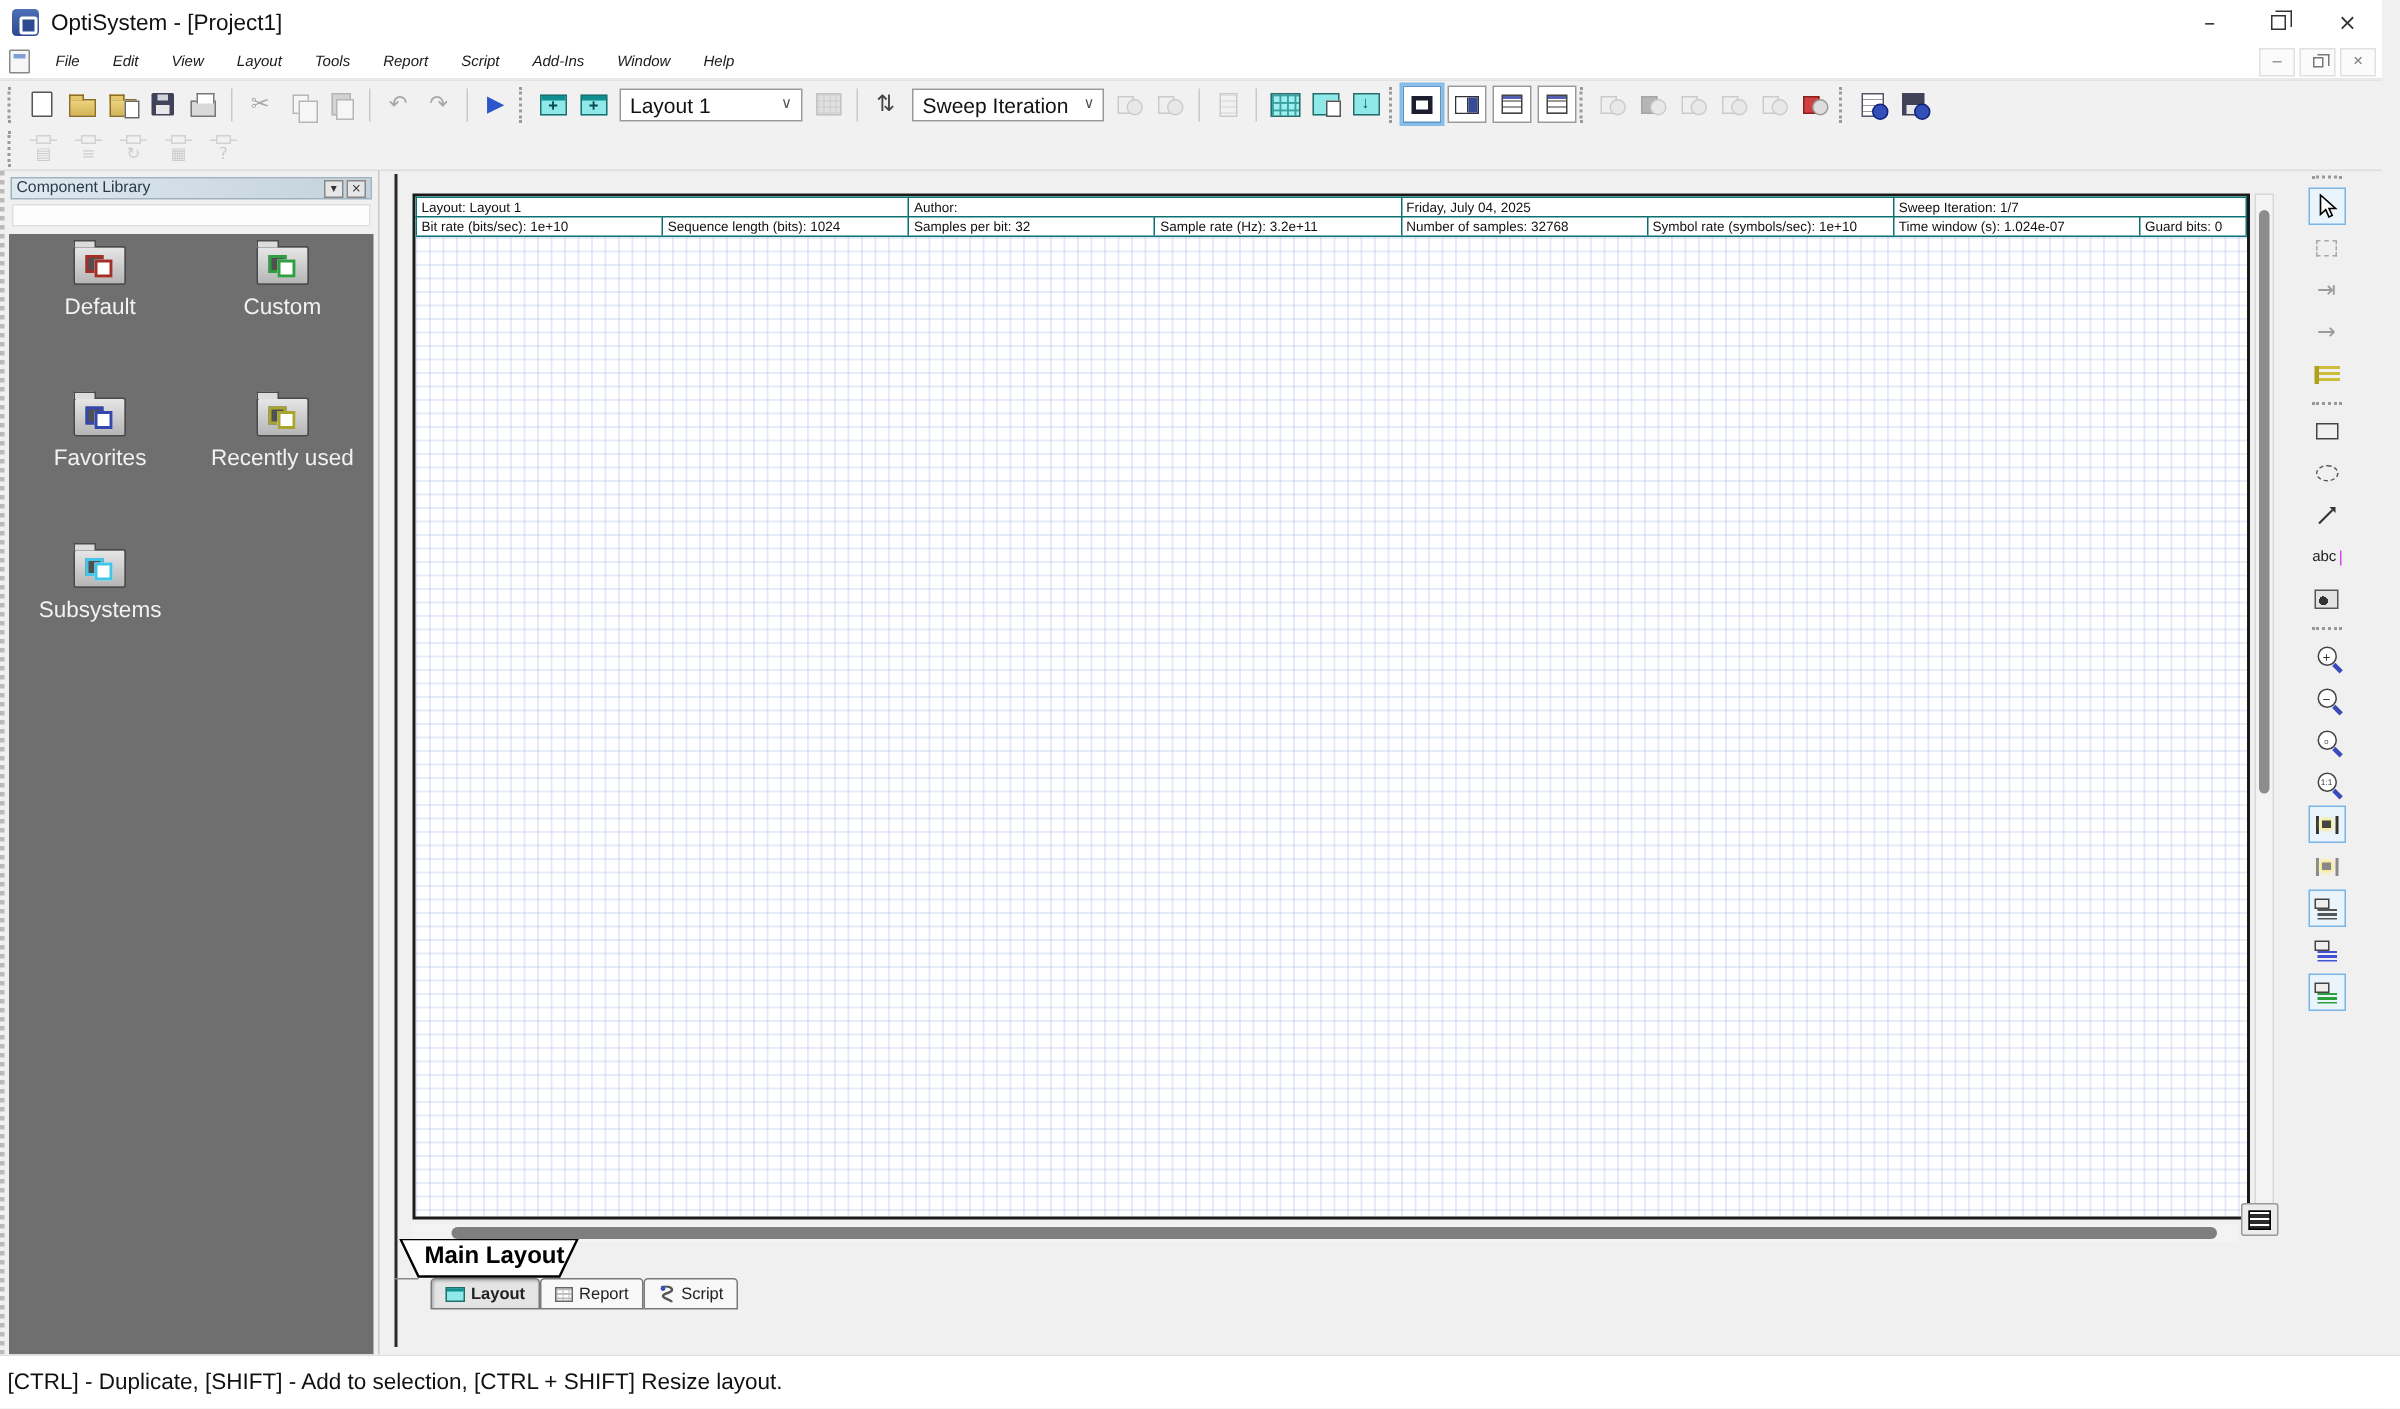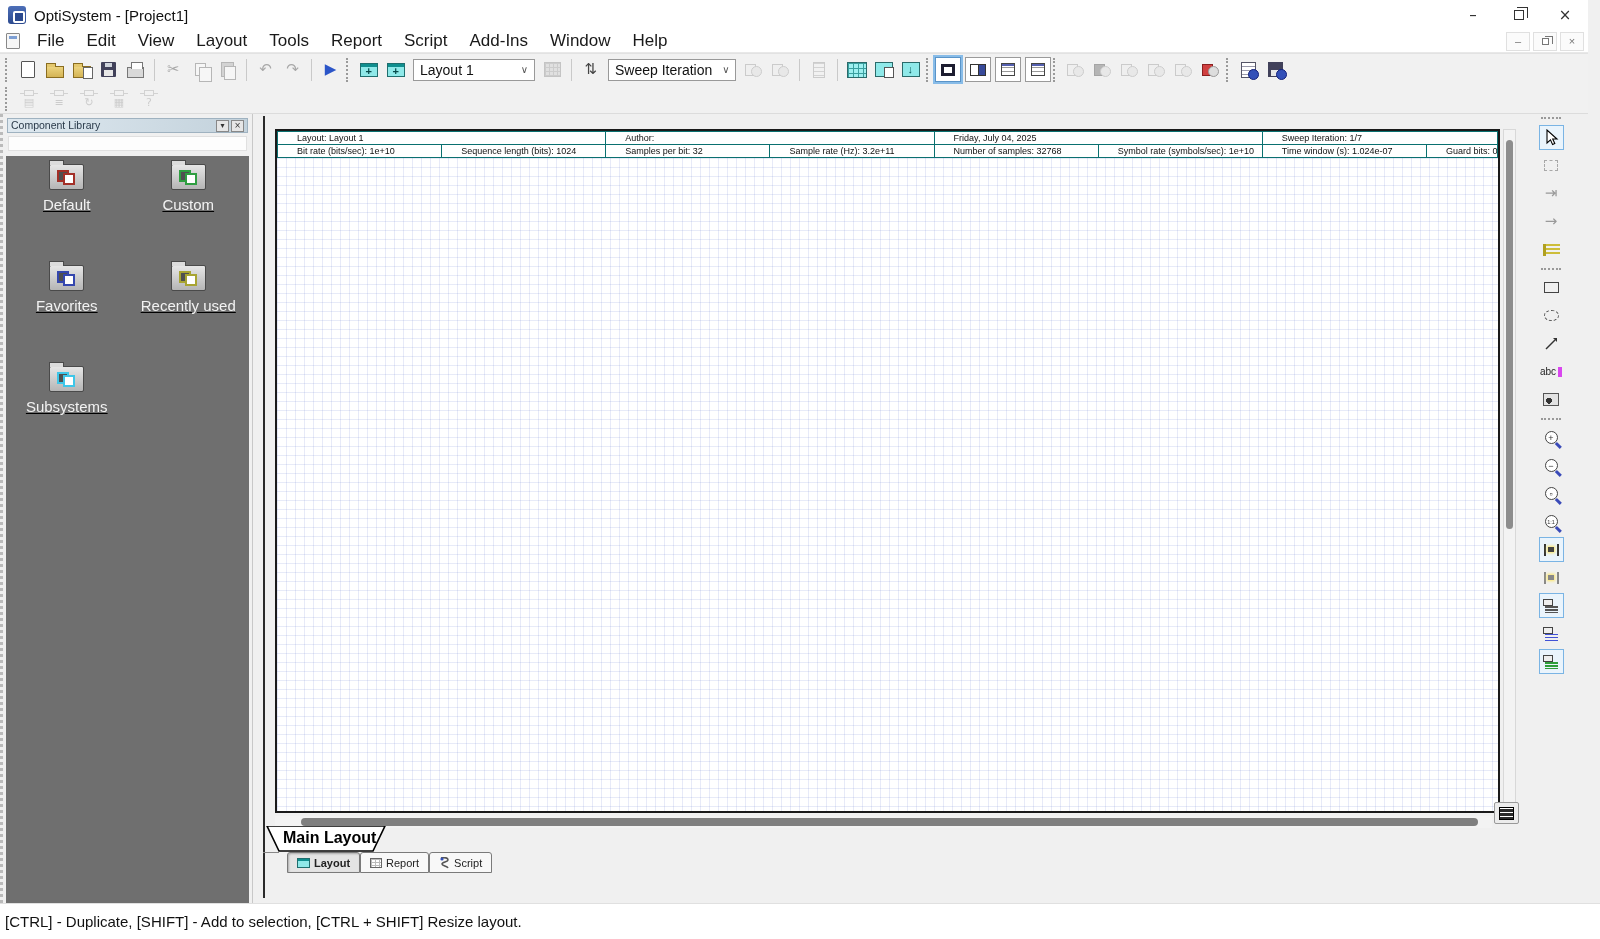--- a/index.html
+++ b/index.html
@@ -13,21 +13,21 @@
   .titlebar .title { font-size:15px; color:#111; margin-left:8px; }
   .win-ctl { margin-left:auto; display:flex; height:30px; }
   .win-btn { width:46px; height:30px; border:none; background:transparent; display:flex; align-items:center; justify-content:center; font-size:15px; color:#333; font-family:"DejaVu Sans",sans-serif; }
   .restore-ic { width:10px; height:10px; border:1.4px solid #333; position:relative; background:#fff; }
   .restore-ic::before { content:""; position:absolute; left:2px; top:-4px; width:10px; height:10px; border:1.4px solid #333; border-bottom:none; border-left:none; }
 
   
   .menubar { height:23px; background:#fff; display:flex; align-items:center; padding-left:6px; border-bottom:1px solid #e8e8e8; }
   .doc-ic { width:14px; height:16px; background:#f6f6f6; border:1px solid #888; border-radius:1px; position:relative; margin-right:6px; }
   .doc-ic::before { content:""; position:absolute; left:2px; top:2px; width:8px; height:3px; background:#7d9fd4; }
-  .mi { font-size:17px; color:#1a1a1a; padding:0 11px; height:23px; display:flex; align-items:center; cursor:default; }
+  .mi { font-size:10px; color:#1a1a1a; padding:0 11px; height:23px; display:flex; align-items:center; cursor:default;font-style:italic; }
   .mdi-ctl { margin-left:auto; display:flex; gap:3px; padding-right:4px; }
   .mdi-btn { width:24px; height:19px; background:#fbfbfb; border:1px solid #e0e0e0; color:#777; font-size:11px; display:flex; align-items:center; justify-content:center; }
   .mdi-restore-ic { width:7px; height:7px; border:1px solid #777; background:#fff; position:relative; }
   .mdi-restore-ic::before { content:""; position:absolute; left:2px; top:-3px; width:7px; height:7px; border:1px solid #777; border-bottom:none; border-left:none; }
 
   
   .toolbar { background:#f1f1f1; display:flex; align-items:center; padding-left:3px; }
   .tb1 { height:32px; border-top:1px solid #e2e2e2; }
   .tb2 { height:29px; border-bottom:1px solid #dcdcdc; }
   .grip { width:5px; height:24px; border-left:2px dotted #9a9a9a; margin:0 4px 0 2px; }
@@ -95,36 +95,36 @@
 
   
   .main { position:relative; height:789px; }
 
   
   .sidebar { position:absolute; left:0; top:0; width:252px; height:789px; background:#f0f0f0; border-left:3px dotted #bbb; }
   .panel-head { height:15px; margin:4px 4px 0 4px; background:linear-gradient(90deg,#dfe9f0,#c3d2dc); border:1px solid #9fb2c0; display:flex; align-items:center; padding:0 3px; }
   .panel-head .pt { font-size:10.5px; color:#2a3a4a; flex:1; line-height:1; }
   .ph-btn { width:13px; height:12px; background:#e6e6e6; border:1px solid #888; font-size:8px; color:#333; display:flex; align-items:center; justify-content:center; margin-left:2px; font-family:"DejaVu Sans",sans-serif; }
   .panel-strip { height:15px; margin:3px 5px; background:#fdfdfd; border:1px solid #e0e0e0; }
-  .panel-body { position:absolute; left:3px; right:3px; top:42px; bottom:0; background:#6f6f6f; display:grid; grid-template-columns:1fr 1fr; grid-auto-rows:101px; padding-top:4px; justify-items:center;text-decoration:underline; }
+  .panel-body { position:absolute; left:3px; right:3px; top:42px; bottom:0; background:#6f6f6f; display:grid; grid-template-columns:1fr 1fr; grid-auto-rows:101px; padding-top:4px; justify-items:center; }
   .folder-item { width:110px; text-align:center; cursor:default; }
   .fold-ic { width:35px; height:26px; margin:4px auto 6px auto; background:linear-gradient(#e6e6e6,#b5b5b5); border:1px solid #4a4a4a; border-radius:2px; position:relative; }
   .fold-ic::before { content:""; position:absolute; left:-1px; top:-5px; width:13px; height:4px; background:#dcdcdc; border:1px solid #4a4a4a; border-bottom:none; }
   .fold-ic .sq-back { position:absolute; left:7px; top:5px; width:12px; height:12px; border:2px solid; background:#505050; }
   .fold-ic .sq-front { position:absolute; left:13px; top:8px; width:12px; height:12px; border:2px solid; background:#fff; }
   .folder-item .flabel { font-size:15px; color:#f2f2f2; }
 
   
   .workspace { position:absolute; left:252px; width:1282px; top:0; height:789px; background:#f0f0f0; border-left:1px solid #c8c8c8; }
   .mdi-edge { position:absolute; left:10px; top:2px; width:2px; height:782px; background:#2a2a2a; }
   .layout-frame { position:absolute; left:22px; top:15px; width:1225px; height:684px; border:2px solid #1a1a1a; background:#fff;
     background-image:linear-gradient(rgba(122,140,216,.18) 1px,transparent 1px),linear-gradient(90deg,rgba(122,140,216,.18) 1px,transparent 1px);
     background-size:9px 9px; }
   .meta-table { position:absolute; left:0; top:0; right:0; display:grid; grid-template-columns:repeat(7,1fr) 72px; background:#fff; border-bottom:1px solid #0a7070; }
-  .mcell { font-size:9px; color:#111; border:1px solid #0a7070; border-right:none; border-bottom:none; padding:1px 0 1px 19px; height:13px; white-space:nowrap; overflow:hidden; }
+  .mcell { font-size:9px; color:#111; border:1px solid #0a7070; border-right:none; border-bottom:none; padding:1px 0 1px 3px; height:13px; white-space:nowrap; overflow:hidden; }
   .mcell.last { border-right:1px solid #0a7070; }
   .span2 { grid-column:span 2; }
   .vscroll { position:absolute; left:1250px; top:15px; width:13px; height:684px; background:#f3f3f3; border:1px solid #d8d8d8; }
   .vscroll .thumb { position:absolute; left:2px; right:2px; top:10px; height:57%; background:#8d8d8d; border-radius:4px; }
   .hscroll { position:absolute; left:22px; top:702px; width:1217px; height:12px; background:#f3f3f3; }
   .hscroll .thumb { position:absolute; top:2px; height:8px; left:26px; right:14px; background:#7f7f7f; border-radius:4px; }
   .corner-btn { position:absolute; left:1241px; top:688px; width:25px; height:22px; background:#ececec; border:1px solid #999; border-radius:2px; display:flex; align-items:center; justify-content:center; }
   .corner-btn i { width:15px; height:13px; background:#2a2a2a; display:block;
     background-image:repeating-linear-gradient(#fff 0 1px, transparent 1px 4px); border:1px solid #000; }
   .sheet-tab { position:absolute; left:12px; top:712px; width:122px; height:26px; }
@@ -161,21 +161,21 @@
   .ic-fit { width:15px; height:12px; border-left:2px solid #333; border-right:2px solid #333; display:flex; align-items:center; justify-content:center; }
   .ic-fit i { width:6px; height:5px; background:#444; box-shadow:0 0 3px 1px #ffe866; }
   .ic-fit.dim2 { border-color:#888; } .ic-fit.dim2 i { background:#888; }
   .ic-alignset { width:16px; height:14px; position:relative; }
   .ic-alignset::before { content:""; position:absolute; left:0; top:0; width:8px; height:5px; border:1px solid #444; background:#eee; }
   .ic-alignset i { position:absolute; left:2px; bottom:0; width:13px; height:7px;
     background:repeating-linear-gradient(#555 0 1.5px, transparent 1.5px 3px); }
   .ic-alignset.blue i { background:repeating-linear-gradient(#4252d6 0 1.5px, transparent 1.5px 3px); }
   .ic-alignset.green i { background:repeating-linear-gradient(#2e9e3a 0 1.5px, transparent 1.5px 3px); }
   .ic-paths { width:17px; height:12px; background:repeating-linear-gradient(#cdbd3a 0 2px, transparent 2px 4px); border-left:3px solid #b0a020; }
-  .ic-abc { font-size:10px; color:#222; border-right:4px solid #d946ef; padding-right:2px; line-height:1; }
+  .ic-abc { font-size:10px; color:#222; border-right:1px solid #d946ef; padding-right:2px; line-height:1; }
 
   
   .statusbar { position:absolute; left:0; top:903px; width:1600px; height:36px; background:#fff; border-top:1px solid #e0e0e0; display:flex; align-items:center; padding-left:5px; }
   .statusbar .stext { font-size:15px; color:#111; }
 </style>
 </head>
 <body>
 
 <div class="app">
 

